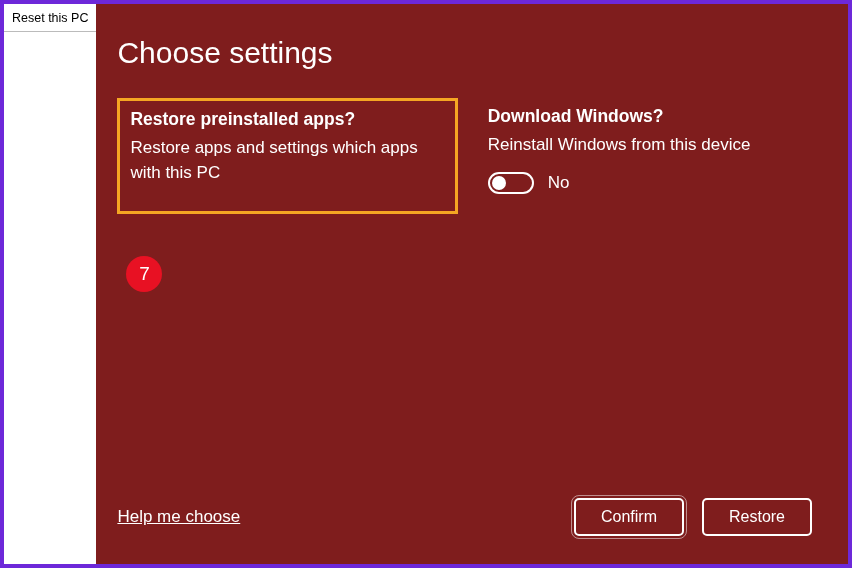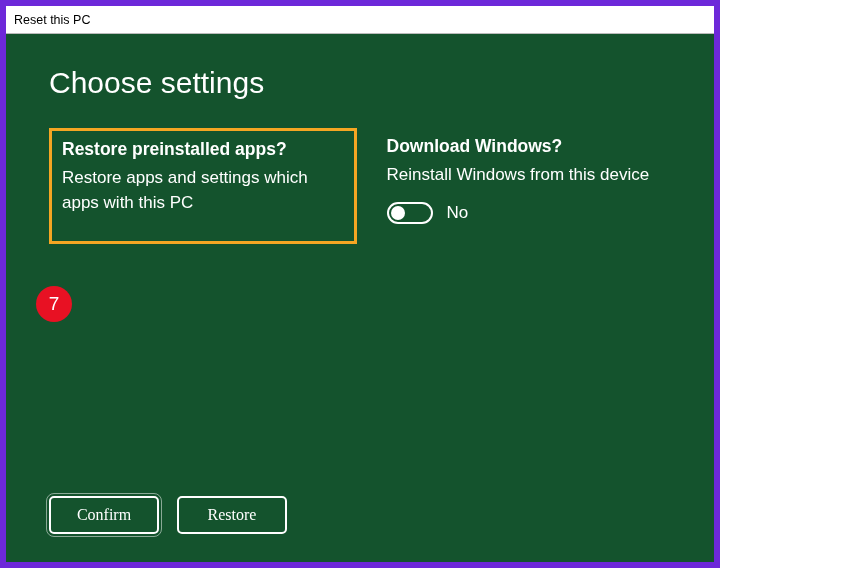--- a/index.html
+++ b/index.html
@@ -4,41 +4,41 @@
   <style>
     * { margin: 0; padding: 0; box-sizing: border-box; }
     body {
       font-family: "Segoe UI", -apple-system, sans-serif;
       background: #fff;
       width: 852px;
       height: 568px;
       overflow: hidden;
     }
     .window {
-      width: 720px;
+      width: 852px;
       height: 568px;
-      border: 6px solid #6d28d9;
+      border: 4px solid #6d28d9;
       display: flex;
-      flex-direction: column;
+      flex-direction: row;
     }
     .titlebar {
       height: 28px;
       background: #fff;
       border-bottom: 1px solid #bbb;
       display: flex;
       align-items: center;
       padding: 0 8px;
       font-size: 12.5px;
       color: #000;
     }
     .content {
       flex: 1;
-      background: #14532d;
+      background: #7f1d1d;
       color: #fff;
-      padding: 32px 36px 28px 43px;
+      padding: 32px 36px 28px 21px;
       display: flex;
       flex-direction: column;
       position: relative;
     }
     .page-title {
       font-size: 30px;
       font-weight: 300;
       margin-bottom: 28px;
     }
     .options-row {
@@ -122,21 +122,21 @@
       gap: 18px;
     }
     .btn {
       min-width: 110px;
       height: 38px;
       border: 2px solid #fff;
       border-radius: 5px;
       background: transparent;
       color: #fff;
       font-size: 16px;
-      font-family: Liberation Serif, serif;
+      font-family: Liberation Sans, sans-serif;
       cursor: pointer;
       display: flex;
       align-items: center;
       justify-content: center;
     }
     .btn.primary {
       outline: 1px solid rgba(255,255,255,0.5);
       outline-offset: 2px;
     }
   </style>
@@ -168,20 +168,21 @@
         </div>
       </div>
 
     </div>
 
     <div class="annotation-badge">
       <span>7</span>
     </div>
 
     <div class="footer">
+      <a class="help-link">Help me choose</a>
       <div class="button-row">
         <button class="btn primary">Confirm</button>
         <button class="btn">Restore</button>
       </div>
     </div>
 
   </div>
 </div>
 
 </body></html>

